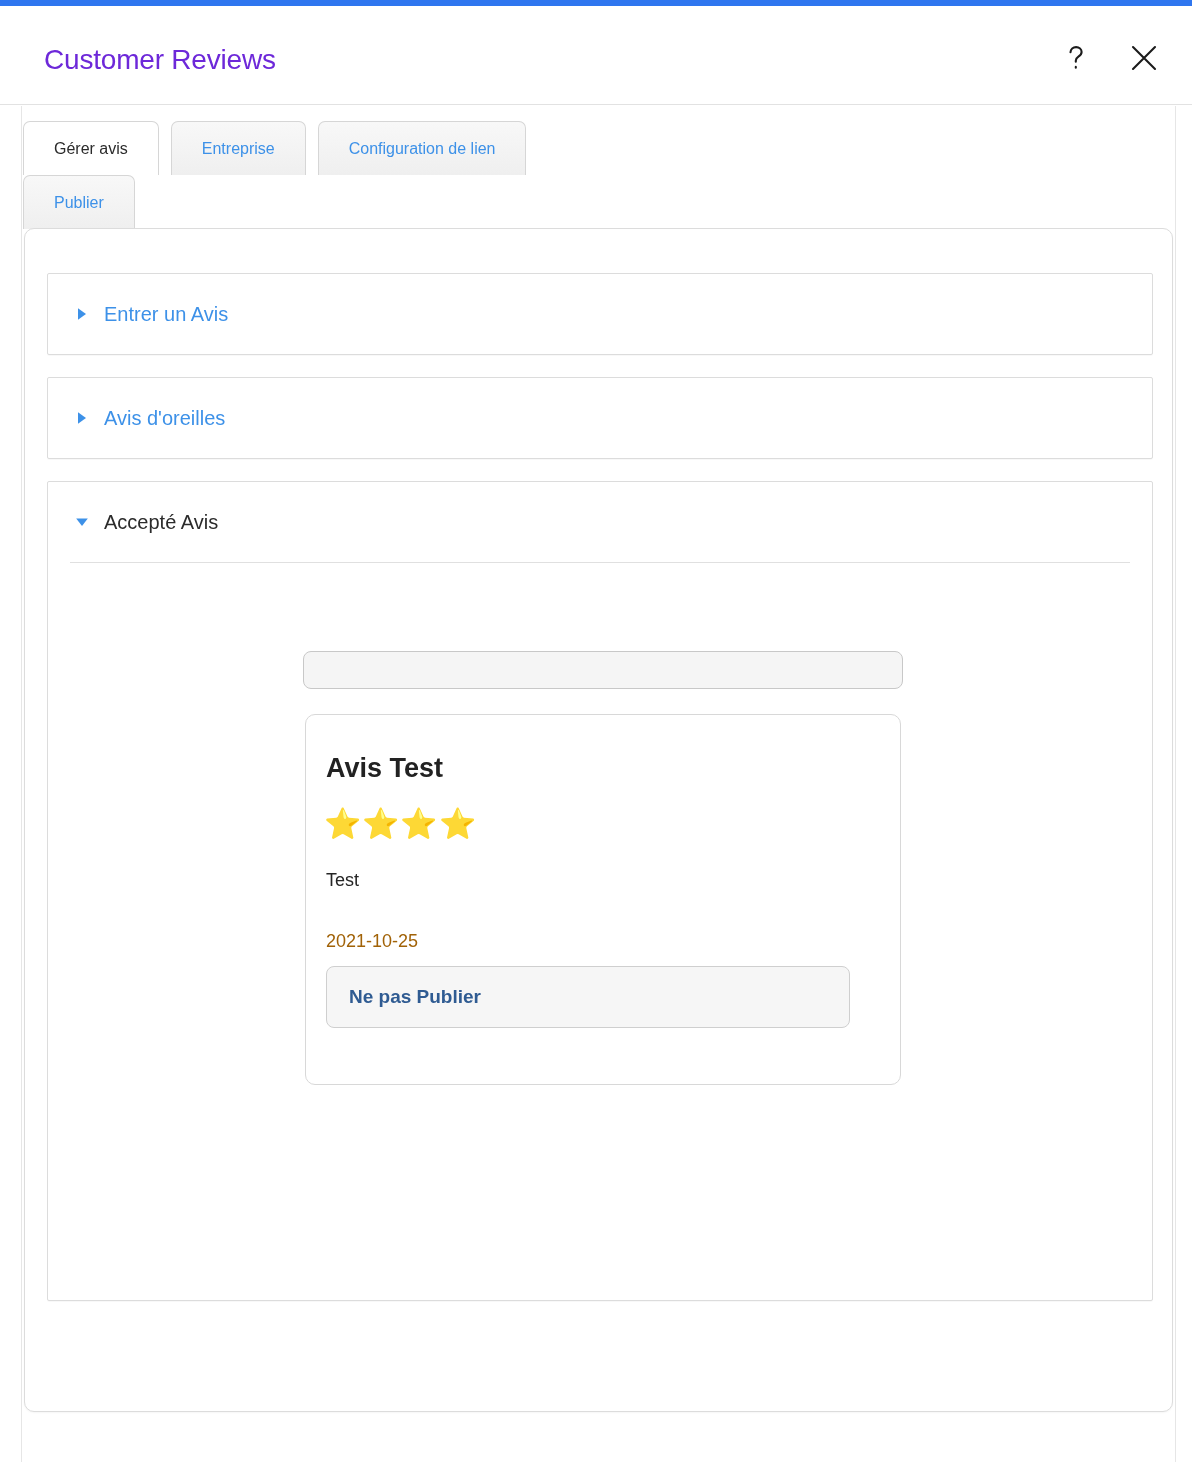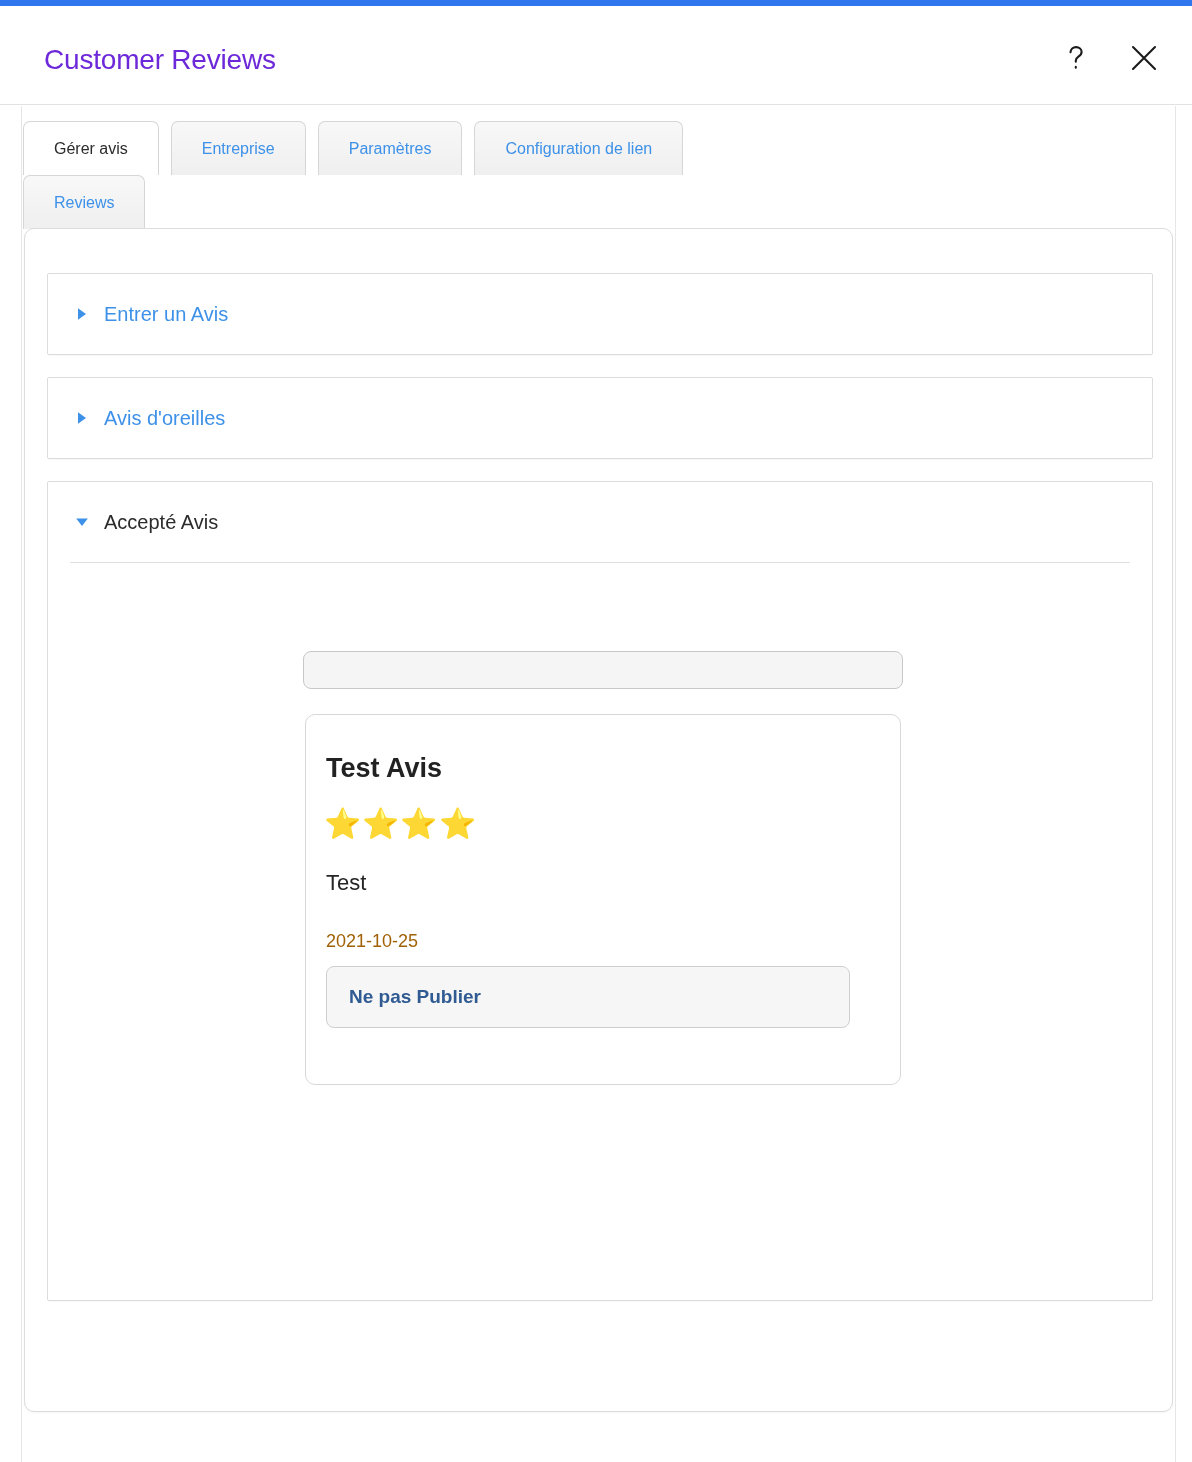--- a/index.html
+++ b/index.html
@@ -188,21 +188,21 @@
     font-size: 30px;
     line-height: 1;
     letter-spacing: 1px;
     white-space: nowrap;
   }
   .star { display: inline-block; }
   .star.empty { filter: grayscale(100%) brightness(1.45); opacity: 0.95; }
   .review-text {
     position: absolute;
     left: 20px; top: 155px;
-    font-size: 22px;
+    font-size: 18px;
     color: #252525;
   }
   .review-date {
     position: absolute;
     left: 20px; top: 216px;
     font-size: 18px;
     color: #a16207;
   }
   .unpublish-btn {
     position: absolute;
@@ -249,30 +249,27 @@
 <div class="page-wrap">
 
   <div class="tabs">
     <div class="tab active">
       <span>Gérer avis</span>
     </div>
     <div class="tab">
       <span>Entreprise</span>
     </div>
     <div class="tab">
-      <span>Paramètres</span>
-    </div>
-    <div class="tab">
       <span>Configuration de lien</span>
     </div>
   </div>
 
   <div class="tab-row2">
     <div class="tab">
-      <span>Reviews</span>
+      <span>Publier</span>
     </div>
   </div>
 
   <div class="panel">
 
     <div class="accordion">
 
       <div class="acc-item">
         <div class="acc-head">
           <svg class="caret" viewBox="0 0 16 16">
@@ -300,21 +297,21 @@
           <span class="acc-title">Accepté Avis</span>
         </div>
 
         <div class="acc-body">
 
           <div class="filter-bar">
             <span></span>
           </div>
 
           <div class="review-card">
-            <div class="review-name">Test Avis</div>
+            <div class="review-name">Avis Test</div>
 
             <div class="stars">
               <span class="star">⭐</span><span class="star">⭐</span><span class="star">⭐</span><span class="star">⭐</span><span class="star empty">⭐</span>
             </div>
 
             <div class="review-text">Test</div>
             <div class="review-date">2021-10-25</div>
 
             <button class="unpublish-btn">Ne pas Publier</button>
           </div>

